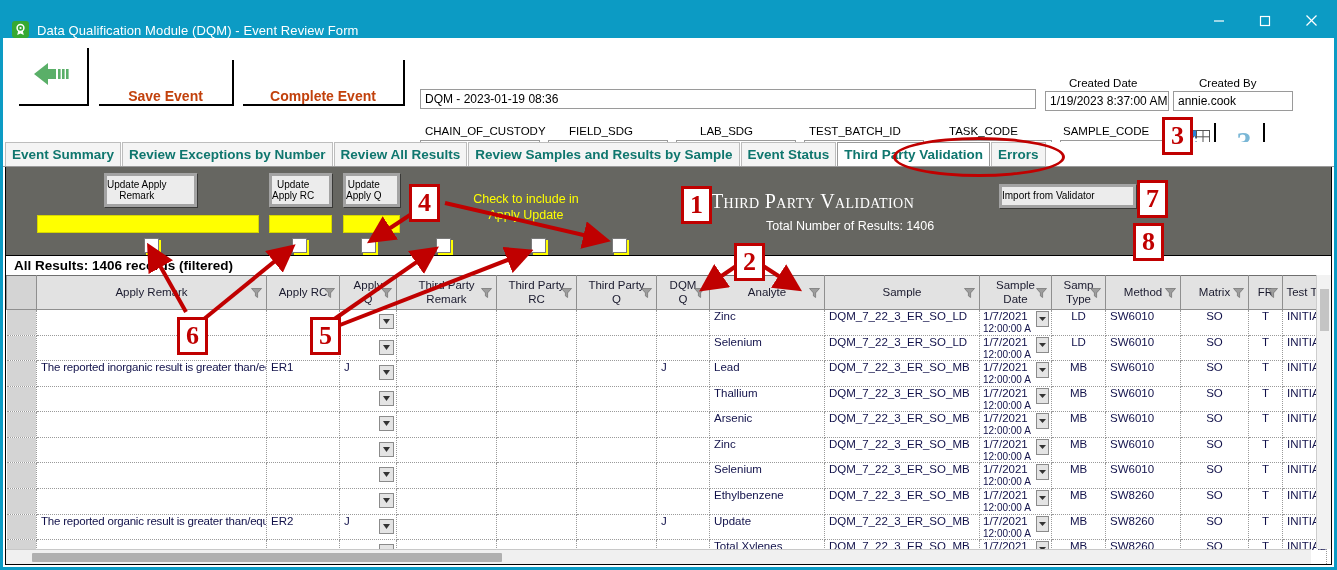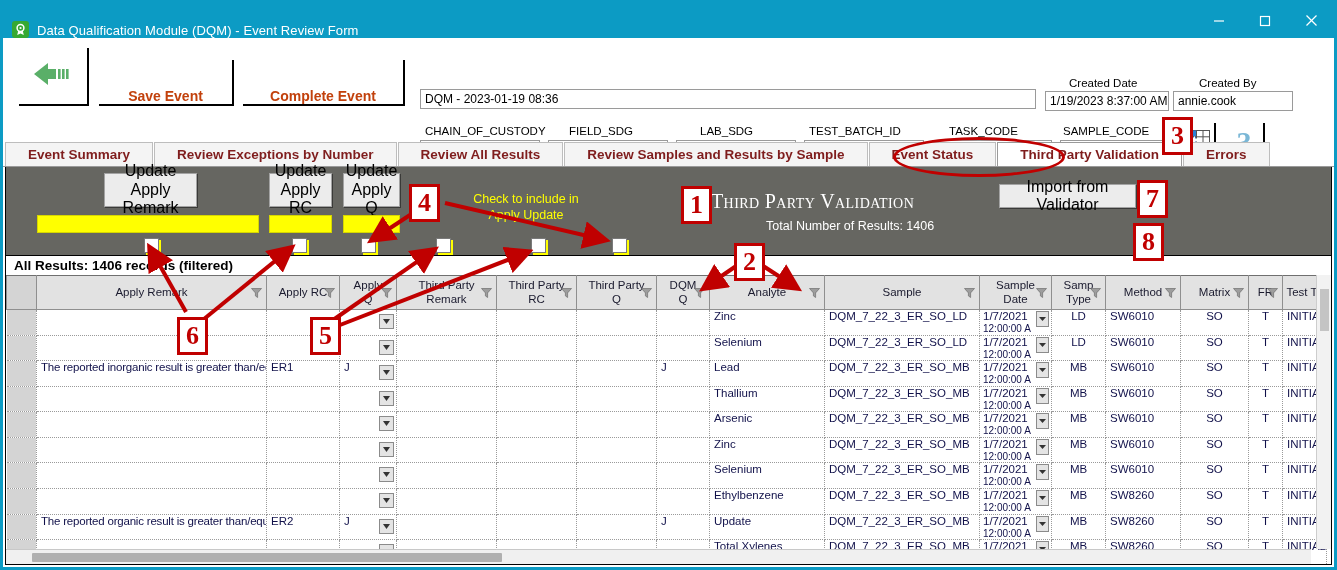--- a/index.html
+++ b/index.html
@@ -69,36 +69,36 @@
     position:absolute; border-right:2px solid #000; border-bottom:2px solid #000;
     display:flex; align-items:center; justify-content:center;
   }
   
   .tabbar {
     flex:0 0 auto; height:25px; background:#fff; position:relative;
     border-bottom:1px solid #9a9a9a; display:flex; align-items:flex-end;
     padding-left:2px;
   }
   .tab {
-    height:24px; padding:0 22px; font-size:13.5px; font-weight:bold; color:#7f1d1d;
+    height:24px; padding:0 6px; font-size:13.5px; font-weight:bold; color:#0f766e;
     display:flex; align-items:center; border:1px solid #bdbdbd;
     border-bottom:none; background:#f4f4f4; margin-right:1px;
     white-space:nowrap;
   }
   .tab.active { background:#fff; border-color:#9a9a9a; position:relative; z-index:2; }
   
   .panel {
     flex:0 0 auto; height:88px; background:#666661; position:relative;
     border-left:1px solid #000; border-right:1px solid #000;
     margin:0 2px;
   }
   .pbtn {
-    position:absolute; background:#ececec; border:1px solid #a3a3a3;
+    position:absolute; background:#ececec; border:3px solid #a3a3a3;
     box-shadow:1px 1px 0 #3a3a38;
-    font-size:16px; color:#000; text-align:center;
+    font-size:10px; color:#000; text-align:center;
     display:flex; align-items:center; justify-content:flex-start;
     line-height:1.15;
   }
   .ybox {
     position:absolute; background:#ffff00; height:18px; border:1px solid #d6d600;
   }
   .cbox {
     position:absolute; width:15px; height:15px; background:#fff;
     border:1px solid #7a7a7a; box-shadow:2px 2px 0 #ffff00;
   }

